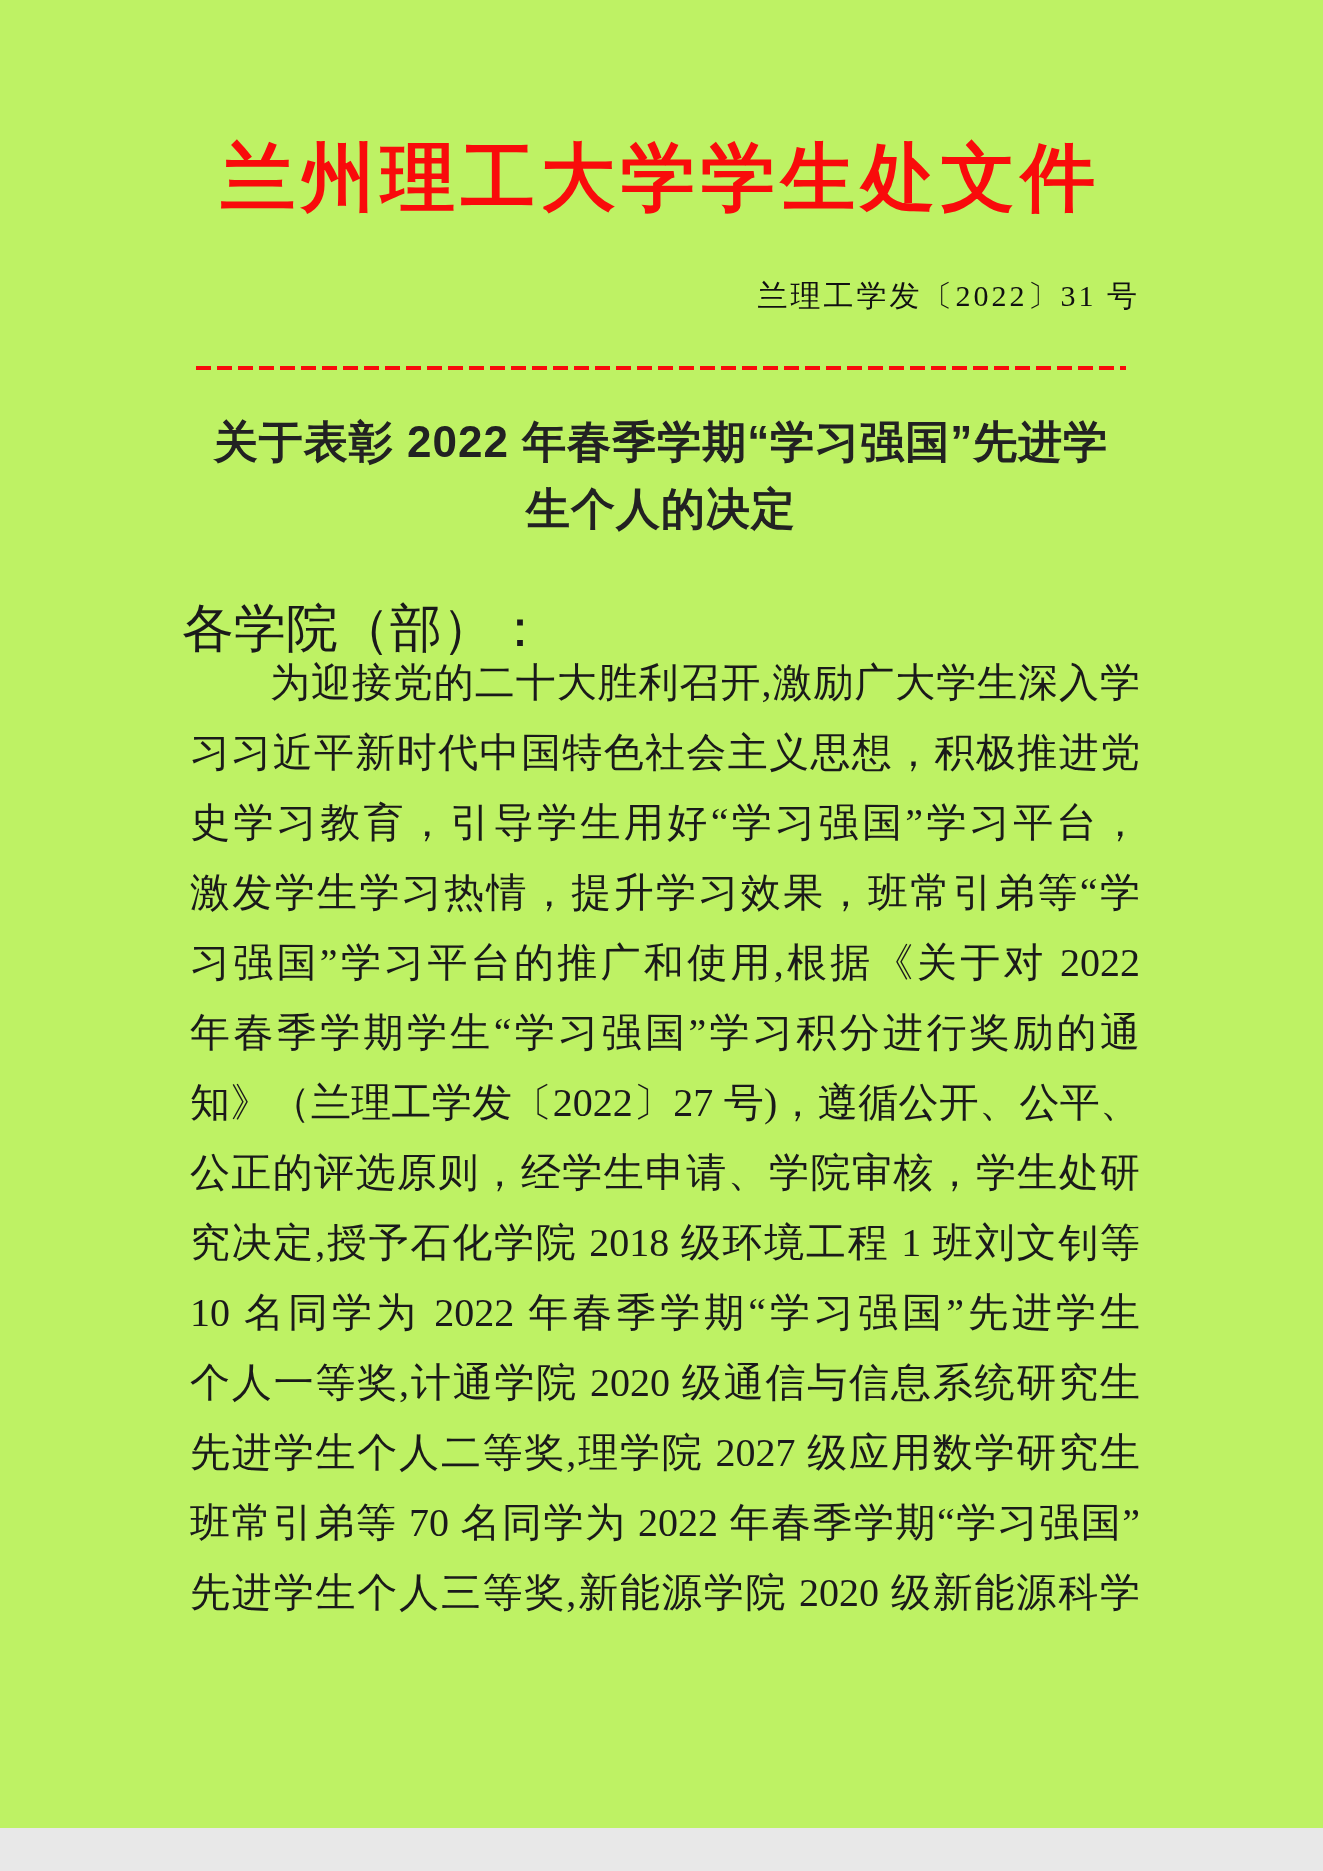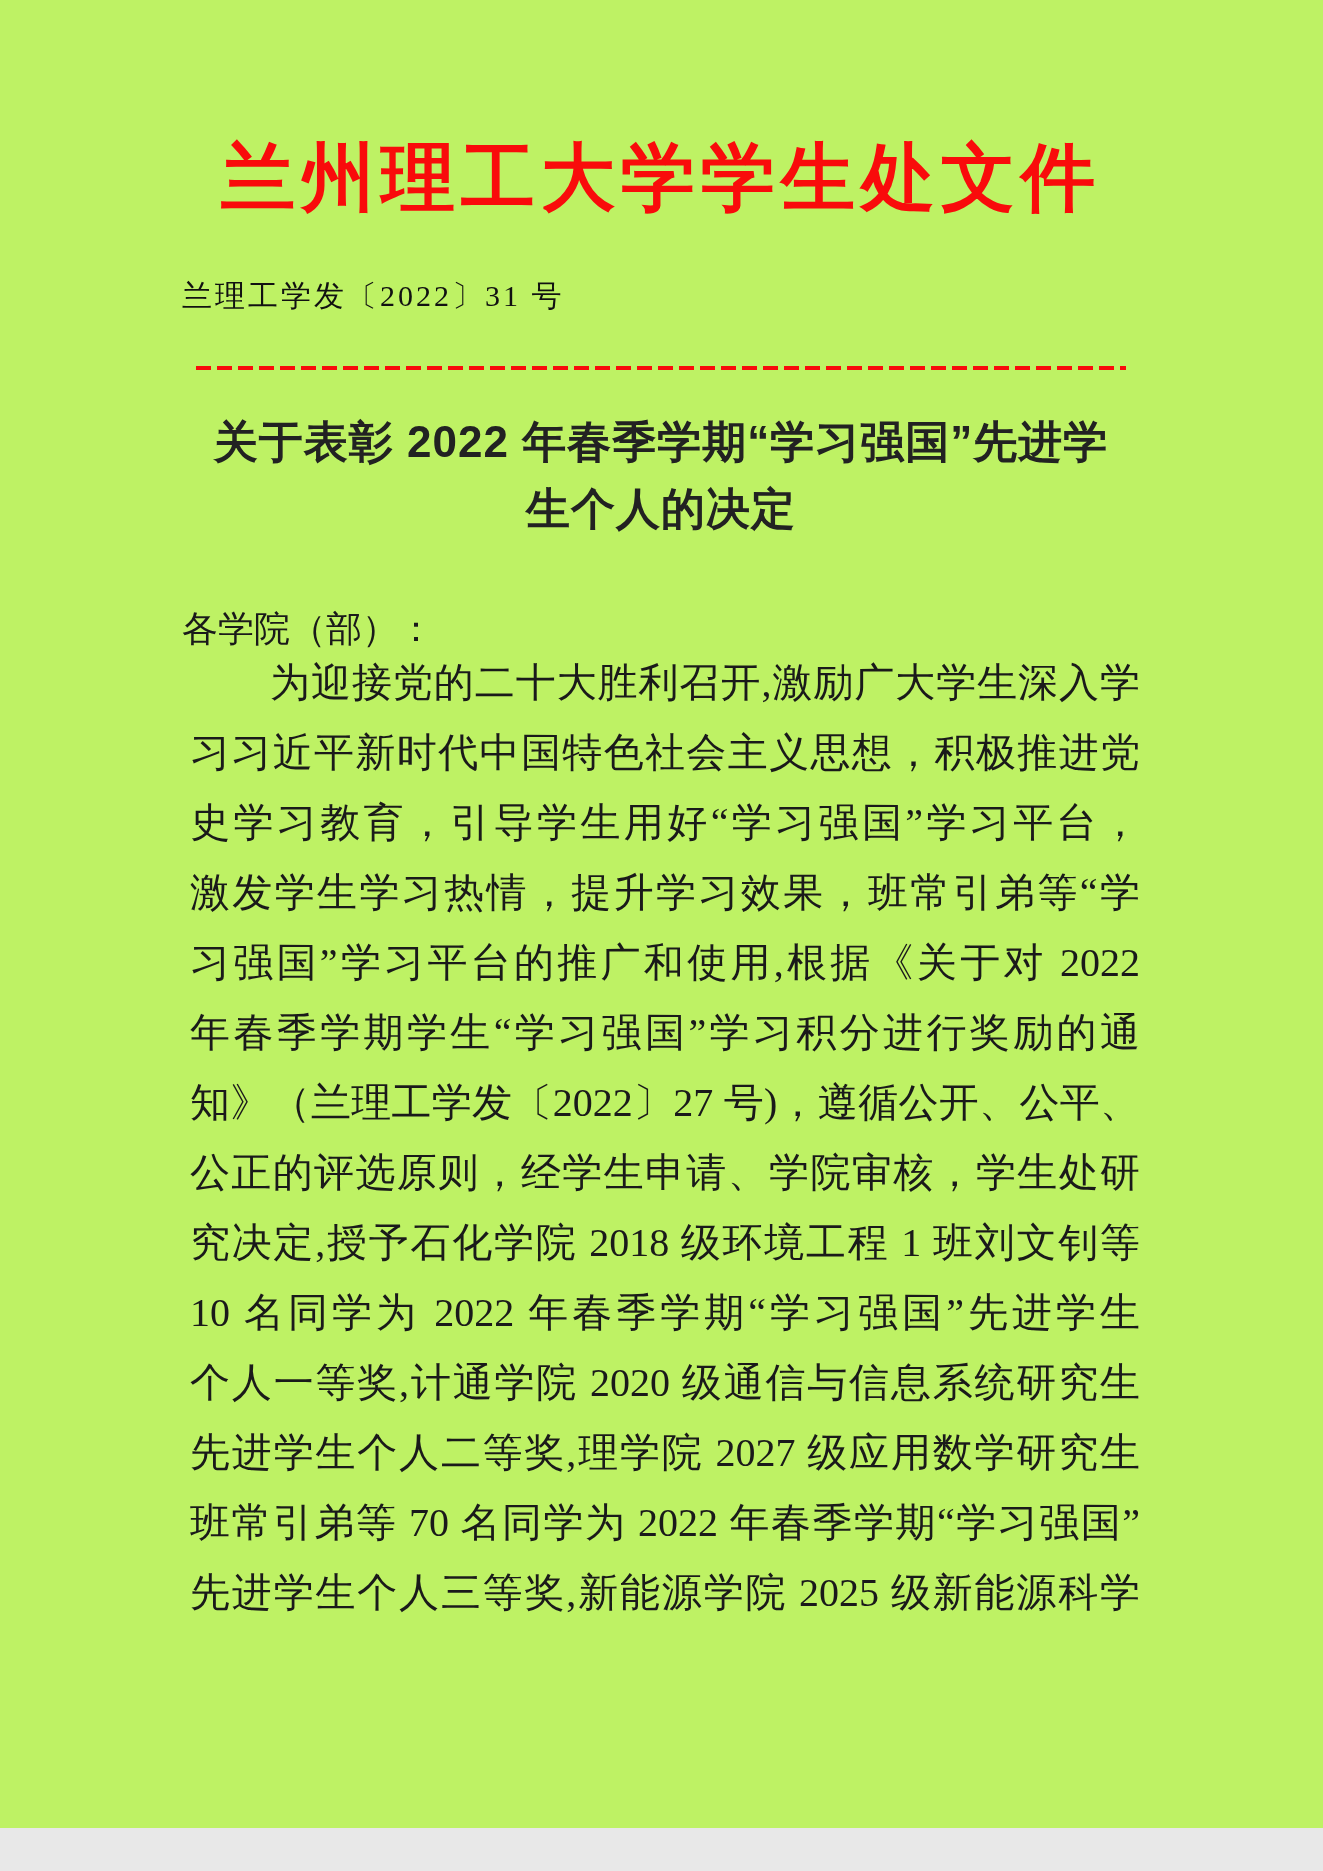--- a/index.html
+++ b/index.html
@@ -27,21 +27,21 @@
     font-size:74px;
     line-height:80px;
     letter-spacing:6px;
     color:#f90b0b;
     white-space:nowrap;
   }
   .doc-number {
     position:absolute;
     left:0; right:0;
     top:276px;
-    text-align:left;
+    text-align:right;
     font-size:30px;
     line-height:40px;
     letter-spacing:3px;
     color:#111111;
   }
   .separator {
     position:absolute;
     left:14px; right:14px;
     top:366px;
     height:4px;
@@ -57,21 +57,21 @@
     font-weight:bold;
     font-size:44px;
     line-height:67px;
     color:#222222;
     letter-spacing:1px;
   }
   .salutation {
     position:absolute;
     left:0;
     top:606px;
-    font-size:36px;
+    font-size:52px;
     line-height:46px;
     color:#1a1a1a;
     text-align:center;
   }
   .paragraph {
     position:absolute;
     left:0; right:0;
     top:648px;
     margin-left:8px;
   }
@@ -114,17 +114,17 @@
       <div class="bline">激发学生学习热情，提升学习效果，班常引弟等“学</div>
       <div class="bline">习强国”学习平台的推广和使用,根据《关于对 2022</div>
       <div class="bline">年春季学期学生“学习强国”学习积分进行奖励的通</div>
       <div class="bline">知》（兰理工学发〔2022〕27 号)，遵循公开、公平、</div>
       <div class="bline">公正的评选原则，经学生申请、学院审核，学生处研</div>
       <div class="bline">究决定,授予石化学院 2018 级环境工程 1 班刘文钊等</div>
       <div class="bline">10 名同学为 2022 年春季学期“学习强国”先进学生</div>
       <div class="bline">个人一等奖,计通学院 2020 级通信与信息系统研究生</div>
       <div class="bline">先进学生个人二等奖,理学院 2027 级应用数学研究生</div>
       <div class="bline">班常引弟等 70 名同学为 2022 年春季学期“学习强国”</div>
-      <div class="bline">先进学生个人三等奖,新能源学院 2025 级新能源科学</div>
+      <div class="bline">先进学生个人三等奖,新能源学院 2020 级新能源科学</div>
     </div>
 
   </div>
 </div>
 
 </body></html>

